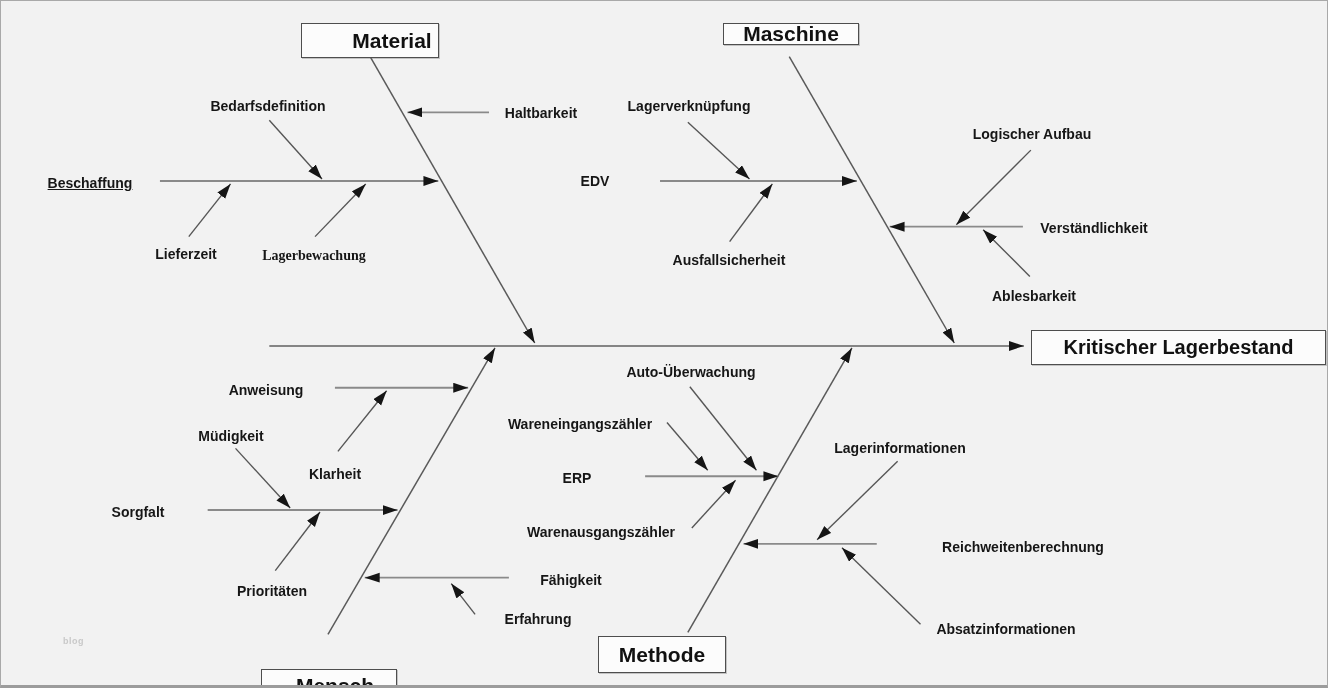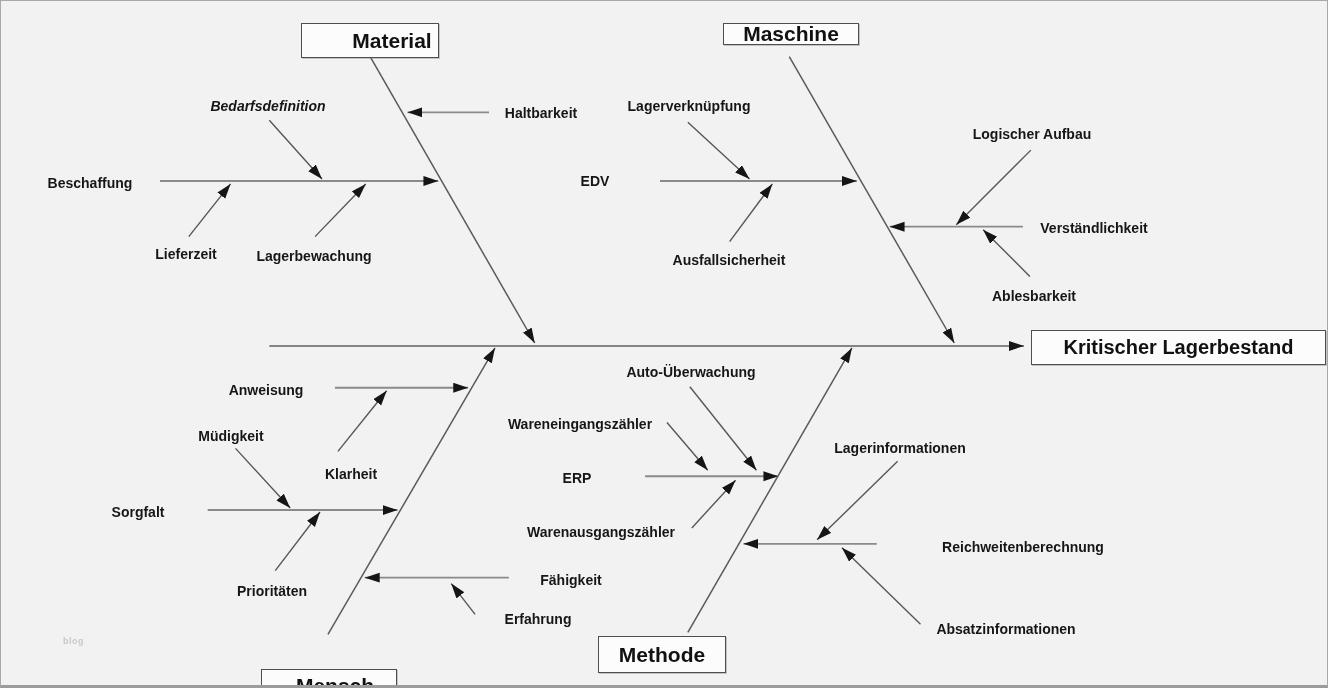--- a/index.html
+++ b/index.html
@@ -83,40 +83,40 @@
       <line x1="878" y1="546" x2="744" y2="546" class="branch-line" marker-end="url(#ah)"></line>
       <line x1="922" y1="627" x2="843" y2="550" class="cause-arrow" marker-end="url(#ah)"></line>
     </svg>
   <div id="labels-layer">
       <div class="cat-box effect-box" style="left: 1030px; top: 329px; width: 295px; height: 35px; text-align: center;">
         <span>Kritischer Lagerbestand</span>
       </div>
       <div class="cat-box " style="left: 300px; top: 22px; width: 138px; height: 35px; padding-left: 44px;">
         <span>Material</span>
       </div>
-      <div class="cause-label" style="left: 267px; top: 105px; font-style: italic;">Bedarfsdefinition</div>
-      <div class="cause-label" style="left: 89px; top: 182px;">Beschaffung</div>
+      <div class="cause-label" style="left: 267px; top: 105px;">Bedarfsdefinition</div>
+      <div class="cause-label" style="left: 89px; top: 182px; text-decoration: underline;">Beschaffung</div>
       <div class="cause-label" style="left: 185px; top: 253px;">Lieferzeit</div>
-      <div class="cause-label" style="left: 313px; top: 255px;">Lagerbewachung</div>
+      <div class="cause-label" style="left: 313px; top: 255px; font-family: Liberation Serif, serif;">Lagerbewachung</div>
       <div class="cause-label" style="left: 540px; top: 112px;">Haltbarkeit</div>
       <div class="cat-box " style="left: 722px; top: 22px; width: 136px; height: 22px;">
         <span>Maschine</span>
       </div>
       <div class="cause-label" style="left: 688px; top: 105px;">Lagerverknüpfung</div>
       <div class="cause-label" style="left: 594px; top: 180px;">EDV</div>
       <div class="cause-label" style="left: 728px; top: 259px;">Ausfallsicherheit</div>
       <div class="cause-label" style="left: 1031px; top: 133px;">Logischer Aufbau</div>
       <div class="cause-label" style="left: 1093px; top: 227px;">Verständlichkeit</div>
       <div class="cause-label" style="left: 1033px; top: 295px;">Ablesbarkeit</div>
       <div class="cat-box " style="left: 260px; top: 668px; width: 136px; height: 34px; padding-left: 12px;">
         <span>Mensch</span>
       </div>
       <div class="cause-label" style="left: 265px; top: 389px;">Anweisung</div>
       <div class="cause-label" style="left: 230px; top: 435px;">Müdigkeit</div>
-      <div class="cause-label" style="left: 334px; top: 473px; margin-left: 16px;">Klarheit</div>
+      <div class="cause-label" style="left: 334px; top: 473px;">Klarheit</div>
       <div class="cause-label" style="left: 137px; top: 511px;">Sorgfalt</div>
       <div class="cause-label" style="left: 271px; top: 590px;">Prioritäten</div>
       <div class="cause-label" style="left: 570px; top: 579px;">Fähigkeit</div>
       <div class="cause-label" style="left: 537px; top: 618px;">Erfahrung</div>
       <div class="cat-box " style="left: 597px; top: 635px; width: 128px; height: 37px;">
         <span>Methode</span>
       </div>
       <div class="cause-label" style="left: 690px; top: 371px;">Auto-Überwachung</div>
       <div class="cause-label" style="left: 579px; top: 423px;">Wareneingangszähler</div>
       <div class="cause-label" style="left: 576px; top: 477px;">ERP</div>

